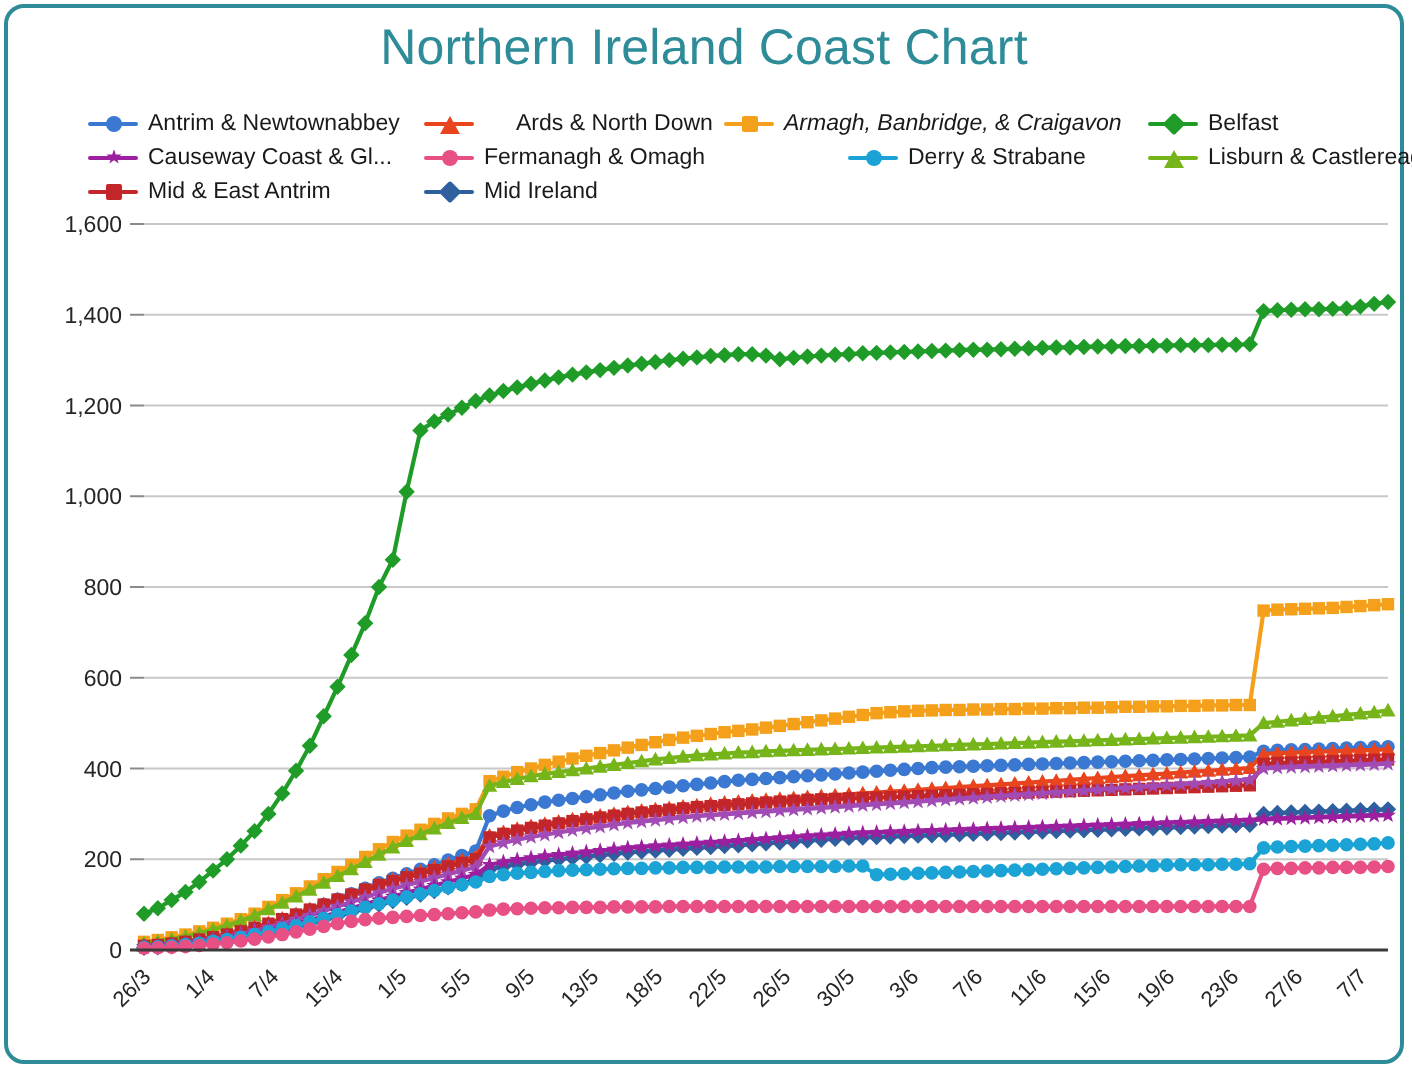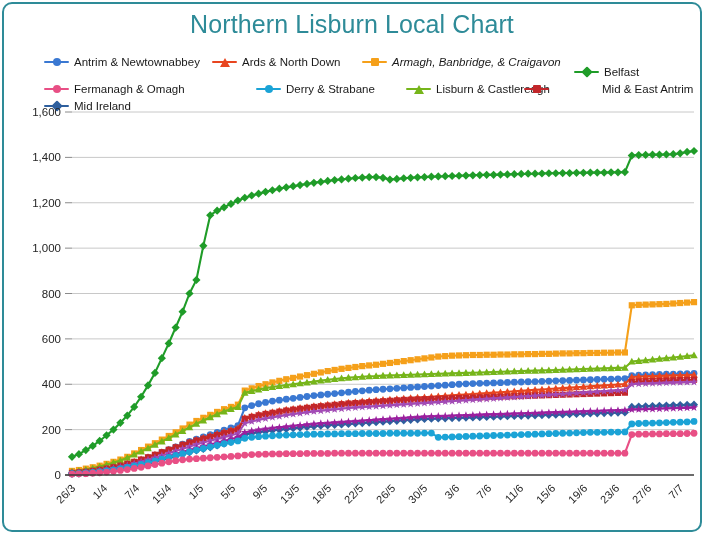--- a/index.html
+++ b/index.html
@@ -90,50 +90,57 @@
   .gridline{stroke:#c8c8c8;stroke-width:1;}
   .axisline{stroke:#3a3a3a;stroke-width:1.4;}
   .tickmark{stroke:#8a8a8a;stroke-width:1;}
   .series-line{fill:none;stroke-width:2.1;stroke-linejoin:round;stroke-linecap:round;}
 </style>
 </head>
 <body>
 
 <div id="chart-card">
 
-  <div id="chart-title">Northern Lisburn Local Chart</div>
+  <div id="chart-title">Northern Ireland Coast Chart</div>
 
   <div id="legend">
       <div class="legend-item" style="width: 168px;">
         <span class="legend-swatch">
           <span class="lg-line" style="background: rgb(58, 120, 210);"></span>
           <span class="lg-mark mk-circle" style="background: rgb(58, 120, 210);"></span>
         </span>
         <span>Antrim &amp; Newtownabbey</span>
       </div>
-      <div class="legend-item" style="width: 150px;">
+      <div class="legend-item" style="width: 150px; gap: 16px;">
         <span class="legend-swatch">
           <span class="lg-line" style="background: rgb(232, 69, 31);"></span>
           <span class="lg-mark mk-triangle" style="border-bottom: 9px solid rgb(232, 69, 31);"></span>
         </span>
         <span>Ards &amp; North Down</span>
       </div>
       <div class="legend-item" style="width: 212px; font-style: italic;">
         <span class="legend-swatch">
           <span class="lg-line" style="background: rgb(245, 160, 26);"></span>
           <span class="lg-mark mk-square" style="background: rgb(245, 160, 26);"></span>
         </span>
         <span>Armagh, Banbridge, &amp; Craigavon</span>
       </div>
-      <div class="legend-item" style="width: 118px; margin-top: 10px;">
+      <div class="legend-item" style="width: 118px;">
         <span class="legend-swatch">
           <span class="lg-line" style="background: rgb(31, 156, 40);"></span>
           <span class="lg-mark mk-diamond" style="background: rgb(31, 156, 40);"></span>
         </span>
         <span>Belfast</span>
+      </div>
+      <div class="legend-item" style="width: 168px;">
+        <span class="legend-swatch">
+          <span class="lg-line" style="background: rgb(155, 31, 158);"></span>
+          <span class="lg-mark mk-star" style="background: rgb(155, 31, 158);"></span>
+        </span>
+        <span>Causeway Coast &amp; Gl...</span>
       </div>
       <div class="legend-item" style="width: 212px;">
         <span class="legend-swatch">
           <span class="lg-line" style="background: rgb(232, 79, 133);"></span>
           <span class="lg-mark mk-circle" style="background: rgb(232, 79, 133);"></span>
         </span>
         <span>Fermanagh &amp; Omagh</span>
       </div>
       <div class="legend-item" style="width: 150px;">
         <span class="legend-swatch">
@@ -142,21 +149,21 @@
         </span>
         <span>Derry &amp; Strabane</span>
       </div>
       <div class="legend-item" style="width: 118px;">
         <span class="legend-swatch">
           <span class="lg-line" style="background: rgb(118, 181, 26);"></span>
           <span class="lg-mark mk-triangle" style="border-bottom: 9px solid rgb(118, 181, 26);"></span>
         </span>
         <span>Lisburn &amp; Castlereagh</span>
       </div>
-      <div class="legend-item" style="width: 168px; gap: 48px;">
+      <div class="legend-item" style="width: 168px;">
         <span class="legend-swatch">
           <span class="lg-line" style="background: rgb(194, 38, 42);"></span>
           <span class="lg-mark mk-square" style="background: rgb(194, 38, 42);"></span>
         </span>
         <span>Mid &amp; East Antrim</span>
       </div>
       <div class="legend-item" style="width: 150px;">
         <span class="legend-swatch">
           <span class="lg-line" style="background: rgb(46, 95, 158);"></span>
           <span class="lg-mark mk-diamond" style="background: rgb(46, 95, 158);"></span>

